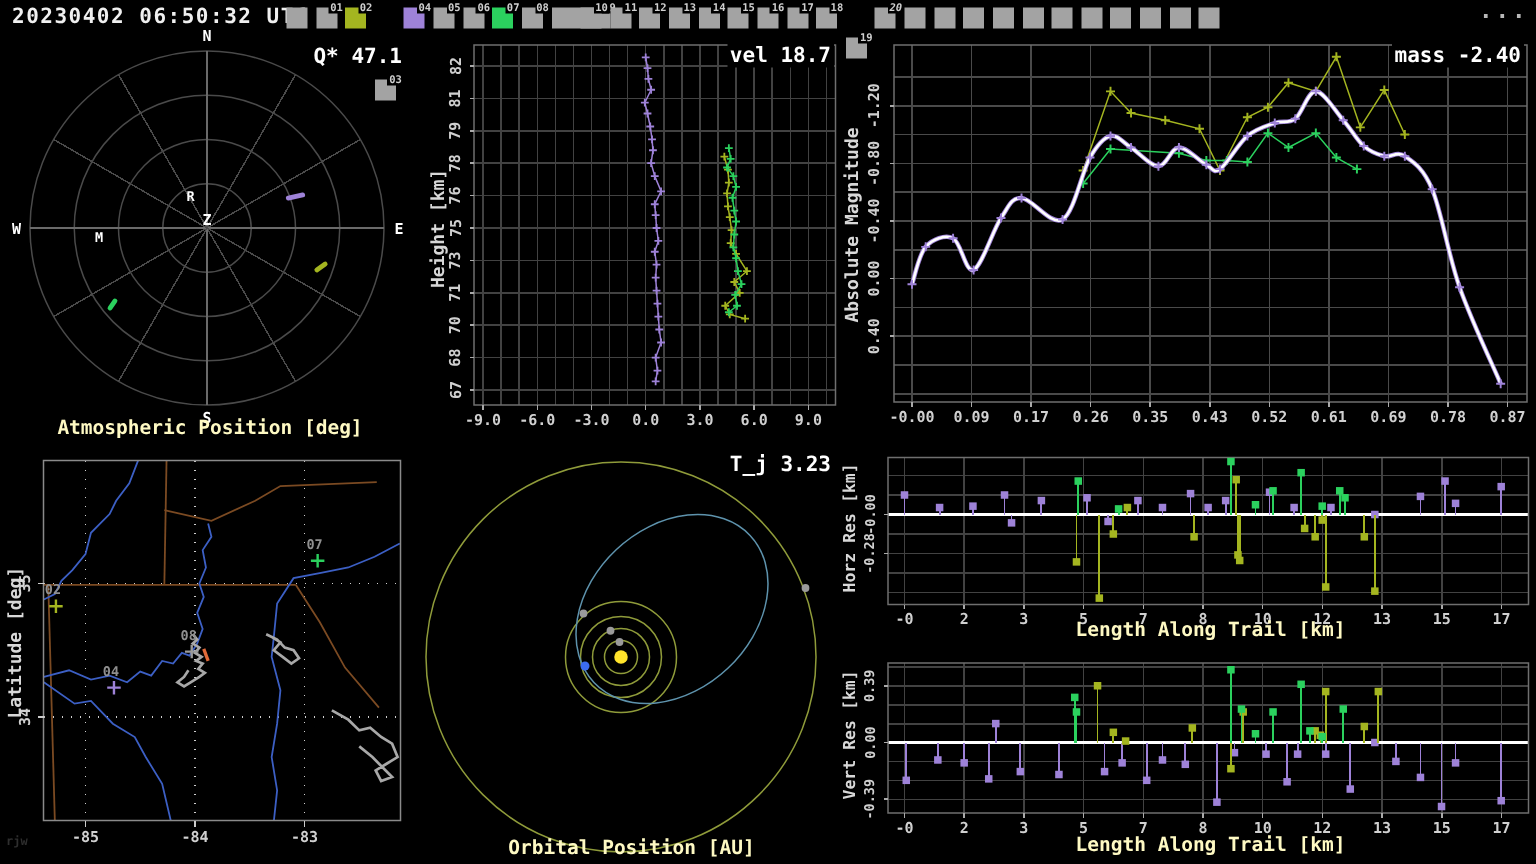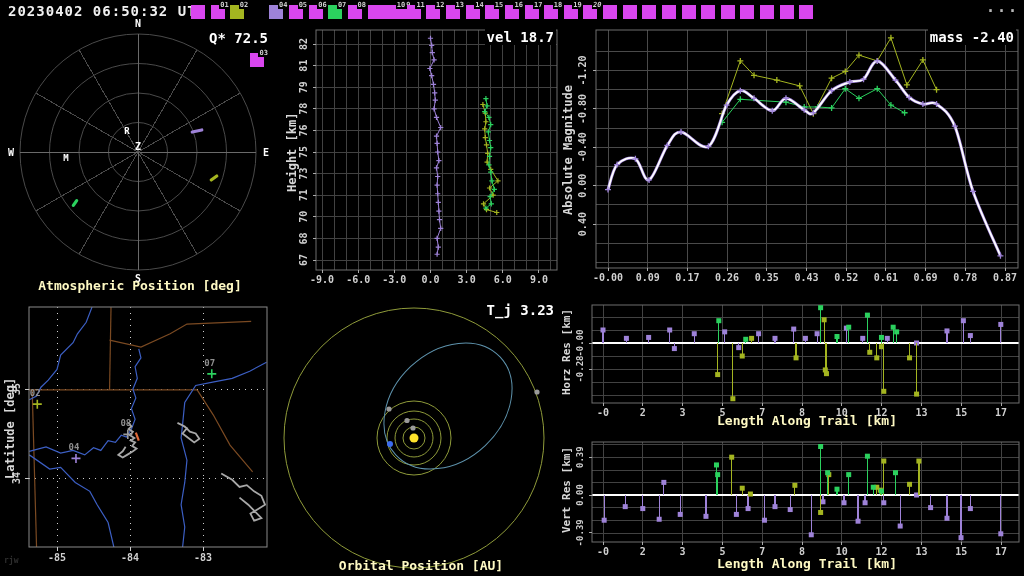--- a/index.html
+++ b/index.html
@@ -1,20 +1,20 @@
 <!DOCTYPE html>
 <html><head>
 <meta charset="utf-8">
 <style>
   html,body{margin:0;padding:0;background:#000;}
   #app{position:relative;width:1024px;height:576px;background:#000;overflow:hidden;
        font-family:"DejaVu Sans Mono","Liberation Mono",monospace;}
   .clock{position:absolute;left:8px;top:3px;font-size:14px;font-weight:bold;color:#f0f0f0;letter-spacing:1px;white-space:pre;}
   .overflow{position:absolute;left:986px;top:-2px;font-size:15px;font-weight:bold;color:#b8b8b8;letter-spacing:2px;}
-  .sq{position:absolute;top:5px;width:14px;height:14px;background:#d946ef;}
+  .sq{position:absolute;top:5px;width:14px;height:14px;background:#a3a3a3;}
   .sq .chip{position:absolute;top:-4px;right:-5px;font-size:7px;line-height:8px;font-weight:bold;color:#cfcfcf;background:#000;padding:0 1px;}
   .ptitle{position:absolute;font-size:13px;font-weight:bold;color:#fef9c3;text-align:center;white-space:pre;}
   .cornerwrap{position:absolute;display:flex;justify-content:flex-end;}
   .cornerwrap span{background:#000;padding:0 2px;font-size:14px;font-weight:bold;color:#fff;white-space:pre;}
   .vlab{position:absolute;writing-mode:vertical-rl;transform:rotate(180deg);font-size:12px;font-weight:bold;
         color:#d8d8d8;text-align:center;white-space:pre;}
   .wm{position:absolute;left:4px;top:556px;font-size:8px;color:#2e2e2e;font-weight:bold;}
   svg text{font-family:"DejaVu Sans Mono","Liberation Mono",monospace;}
 </style>
 </head>
@@ -714,21 +714,21 @@
       </div>
       <div class="sq" style="left: 504.92px;">
         <span class="chip">16</span>
       </div>
       <div class="sq" style="left: 524.54px;">
         <span class="chip">17</span>
       </div>
       <div class="sq" style="left: 544.16px;">
         <span class="chip">18</span>
       </div>
-      <div class="sq" style="left: 563.78px;">
+      <div class="sq" style="left: 563.78px; margin-top: 20px;">
         <span class="chip">19</span>
       </div>
       <div class="sq" style="left: 583.4px; font-style: italic;">
         <span class="chip">20</span>
       </div>
       <div class="sq" style="left: 603.02px;"></div>
       <div class="sq" style="left: 622.64px;"></div>
       <div class="sq" style="left: 642.26px;"></div>
       <div class="sq" style="left: 661.88px;"></div>
       <div class="sq" style="left: 681.5px;"></div>
@@ -736,21 +736,21 @@
       <div class="sq" style="left: 720.74px;"></div>
       <div class="sq" style="left: 740.36px;"></div>
       <div class="sq" style="left: 759.98px;"></div>
       <div class="sq" style="left: 779.6px;"></div>
       <div class="sq" style="left: 799.22px;"></div>
     </div>
   <div class="overflow">...</div>
 
   <div class="ptitle" style="left:0;top:278px;width:280px">Atmospheric Position [deg]</div>
   <div class="cornerwrap" style="left:180px;top:30px;width:90px">
-    <span>Q* 72.5</span>
+    <span>Q* 47.1</span>
     </div>
 
   <div class="cornerwrap" style="left:446px;top:29px;width:110px">
     <span>vel 18.7</span>
     </div>
   <div class="vlab" style="left:285px;top:58px;height:188px">Height [km]</div>
 
   <div class="cornerwrap" style="left:870px;top:29px;width:146px">
     <span>mass -2.40</span>
     </div>

